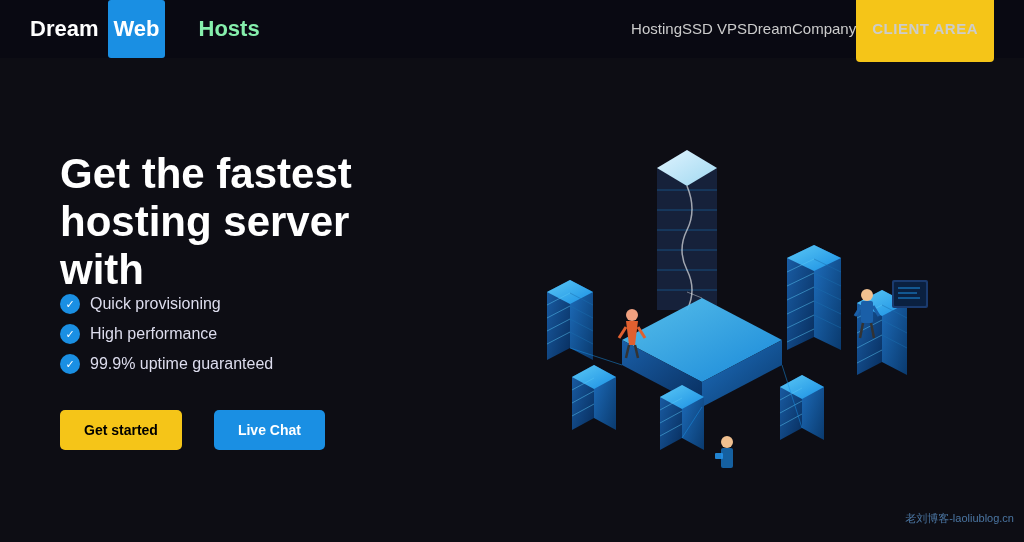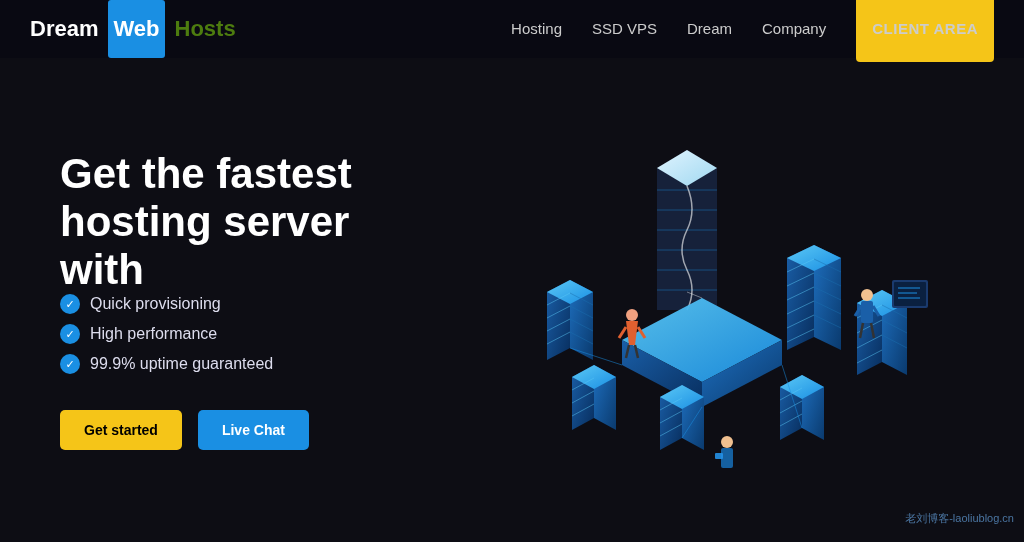--- a/index.html
+++ b/index.html
@@ -33,26 +33,25 @@
       font-weight: 700;
     }
     .logo-dream { color: #fff; }
     .logo-web {
       background: #1a8fe3;
       color: #fff;
       padding: 16px 5px;
       border-radius: 3px;
       margin: 0 1px;
     }
-    .logo-hosts { color: #4d7c0f; }
+    .logo-hosts { color: #86efac; margin-left: 24px; }
 
     .nav-links {
       display: flex;
       align-items: center;
-      gap: 30px;
       list-style: none;
     }
     .nav-links li a {
       color: #ccc;
       text-decoration: none;
       font-size: 15px;
     }
     .client-area-btn {
       background: #f5c518;
       color: #000;
@@ -103,21 +102,21 @@
       display: flex;
       align-items: center;
       justify-content: center;
       flex-shrink: 0;
       font-size: 11px;
       color: #fff;
     }
 
     .hero-buttons {
       display: flex;
-      gap: 16px;
+      gap: 32px;
     }
     .btn-get-started {
       background: #f5c518;
       color: #000;
       font-weight: 700;
       font-size: 14px;
       padding: 12px 24px;
       border-radius: 5px;
       border: none;
       cursor: pointer;

